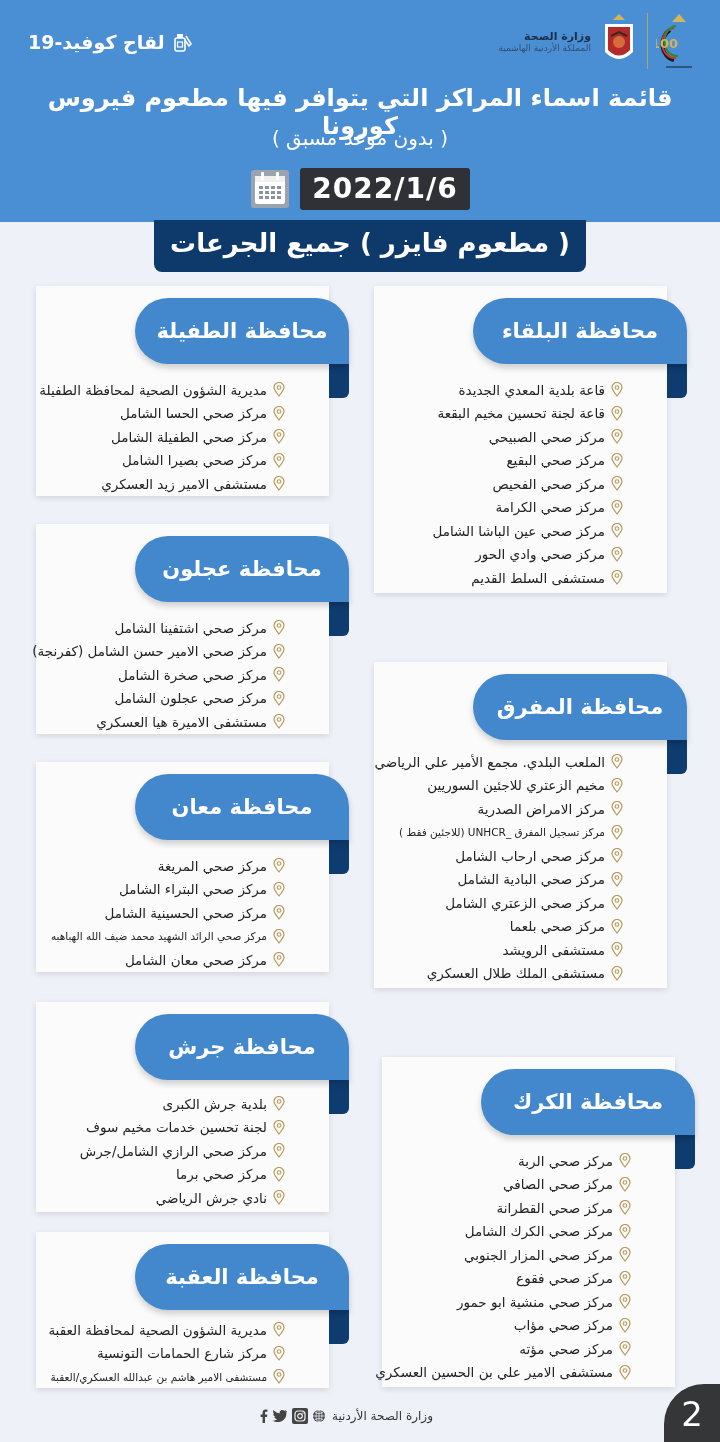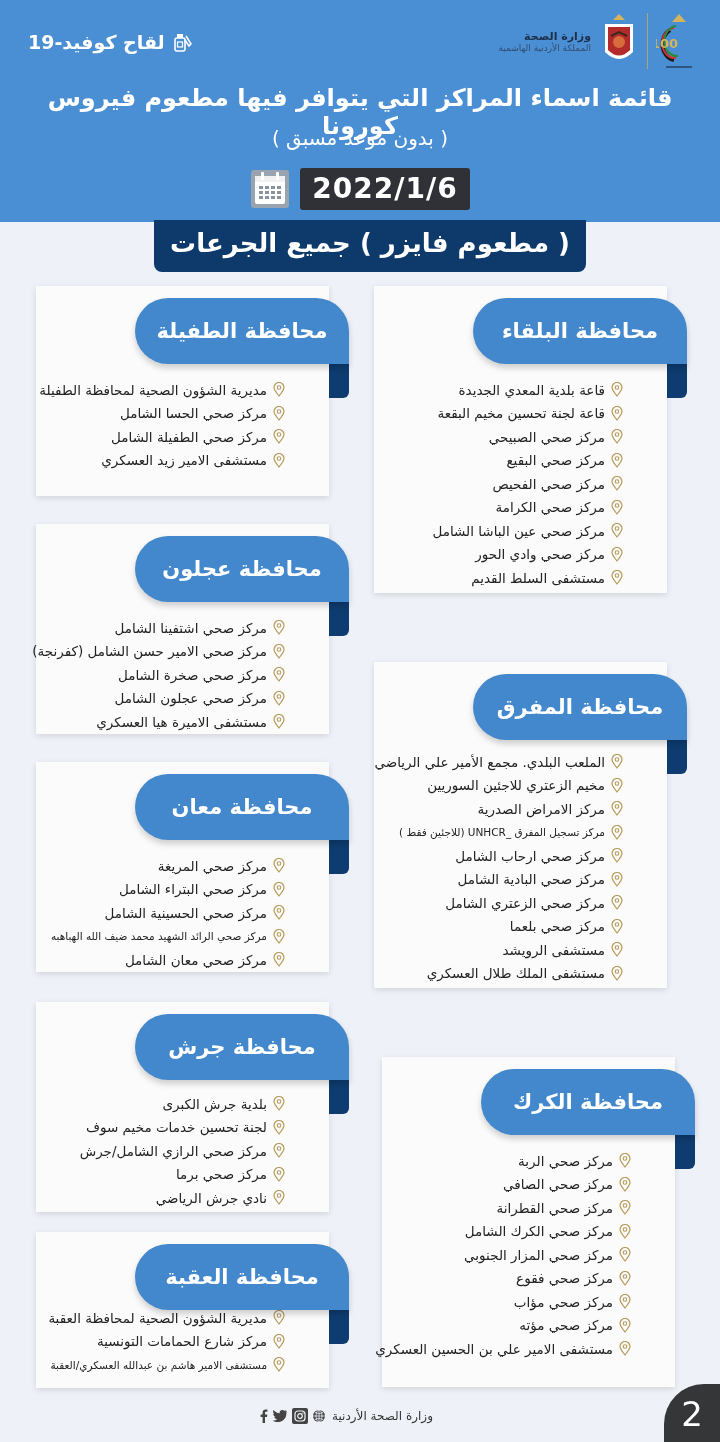--- a/index.html
+++ b/index.html
@@ -335,20 +335,27 @@
           <path d="M6 14 C2 9 1 7 1 5.5 A5 5 0 0 1 11 5.5 C11 7 10 9 6 14Z" fill="none" stroke="#b79a5a" stroke-width="1.2"></path>
           <circle cx="6" cy="5.5" r="1.8" fill="none" stroke="#b79a5a" stroke-width="1.1"></circle>
         </svg>
         <span>مركز صحي فقوع</span>
       </li>
     <li>
         <svg class="pin" viewBox="0 0 12 15">
           <path d="M6 14 C2 9 1 7 1 5.5 A5 5 0 0 1 11 5.5 C11 7 10 9 6 14Z" fill="none" stroke="#b79a5a" stroke-width="1.2"></path>
           <circle cx="6" cy="5.5" r="1.8" fill="none" stroke="#b79a5a" stroke-width="1.1"></circle>
         </svg>
+        <span>مركز صحي منشية ابو حمور</span>
+      </li>
+    <li>
+        <svg class="pin" viewBox="0 0 12 15">
+          <path d="M6 14 C2 9 1 7 1 5.5 A5 5 0 0 1 11 5.5 C11 7 10 9 6 14Z" fill="none" stroke="#b79a5a" stroke-width="1.2"></path>
+          <circle cx="6" cy="5.5" r="1.8" fill="none" stroke="#b79a5a" stroke-width="1.1"></circle>
+        </svg>
         <span>مركز صحي مؤاب</span>
       </li>
     <li>
         <svg class="pin" viewBox="0 0 12 15">
           <path d="M6 14 C2 9 1 7 1 5.5 A5 5 0 0 1 11 5.5 C11 7 10 9 6 14Z" fill="none" stroke="#b79a5a" stroke-width="1.2"></path>
           <circle cx="6" cy="5.5" r="1.8" fill="none" stroke="#b79a5a" stroke-width="1.1"></circle>
         </svg>
         <span>مركز صحي مؤته</span>
       </li>
     <li>
@@ -384,20 +391,27 @@
           <path d="M6 14 C2 9 1 7 1 5.5 A5 5 0 0 1 11 5.5 C11 7 10 9 6 14Z" fill="none" stroke="#b79a5a" stroke-width="1.2"></path>
           <circle cx="6" cy="5.5" r="1.8" fill="none" stroke="#b79a5a" stroke-width="1.1"></circle>
         </svg>
         <span>مركز صحي الطفيلة الشامل</span>
       </li>
     <li>
         <svg class="pin" viewBox="0 0 12 15">
           <path d="M6 14 C2 9 1 7 1 5.5 A5 5 0 0 1 11 5.5 C11 7 10 9 6 14Z" fill="none" stroke="#b79a5a" stroke-width="1.2"></path>
           <circle cx="6" cy="5.5" r="1.8" fill="none" stroke="#b79a5a" stroke-width="1.1"></circle>
         </svg>
+        <span>مركز صحي بصيرا الشامل</span>
+      </li>
+    <li>
+        <svg class="pin" viewBox="0 0 12 15">
+          <path d="M6 14 C2 9 1 7 1 5.5 A5 5 0 0 1 11 5.5 C11 7 10 9 6 14Z" fill="none" stroke="#b79a5a" stroke-width="1.2"></path>
+          <circle cx="6" cy="5.5" r="1.8" fill="none" stroke="#b79a5a" stroke-width="1.1"></circle>
+        </svg>
         <span>مستشفى الامير زيد العسكري</span>
       </li>
   </ul>
 </div>
 
 <div class="card" style="left:36px; top:524px; width:293px; height:210px;">
   <div class="card-tab">محافظة عجلون</div>
   <div class="card-fold" style="top:72px;"></div>
   <ul class="items" style="top:92px;">
     <li>
@@ -518,21 +532,21 @@
           <circle cx="6" cy="5.5" r="1.8" fill="none" stroke="#b79a5a" stroke-width="1.1"></circle>
         </svg>
         <span>نادي جرش الرياضي</span>
       </li>
   </ul>
 </div>
 
 <div class="card" style="left:36px; top:1232px; width:293px; height:156px;">
   <div class="card-tab">محافظة العقبة</div>
   <div class="card-fold" style="top:72px;"></div>
-  <ul class="items" style="top:74px;margin-left:48px;">
+  <ul class="items" style="top:86px;margin-left:48px;">
     <li>
         <svg class="pin" viewBox="0 0 12 15">
           <path d="M6 14 C2 9 1 7 1 5.5 A5 5 0 0 1 11 5.5 C11 7 10 9 6 14Z" fill="none" stroke="#b79a5a" stroke-width="1.2"></path>
           <circle cx="6" cy="5.5" r="1.8" fill="none" stroke="#b79a5a" stroke-width="1.1"></circle>
         </svg>
         <span>مديرية الشؤون الصحية لمحافظة العقبة</span>
       </li>
     <li>
         <svg class="pin" viewBox="0 0 12 15">
           <path d="M6 14 C2 9 1 7 1 5.5 A5 5 0 0 1 11 5.5 C11 7 10 9 6 14Z" fill="none" stroke="#b79a5a" stroke-width="1.2"></path>

